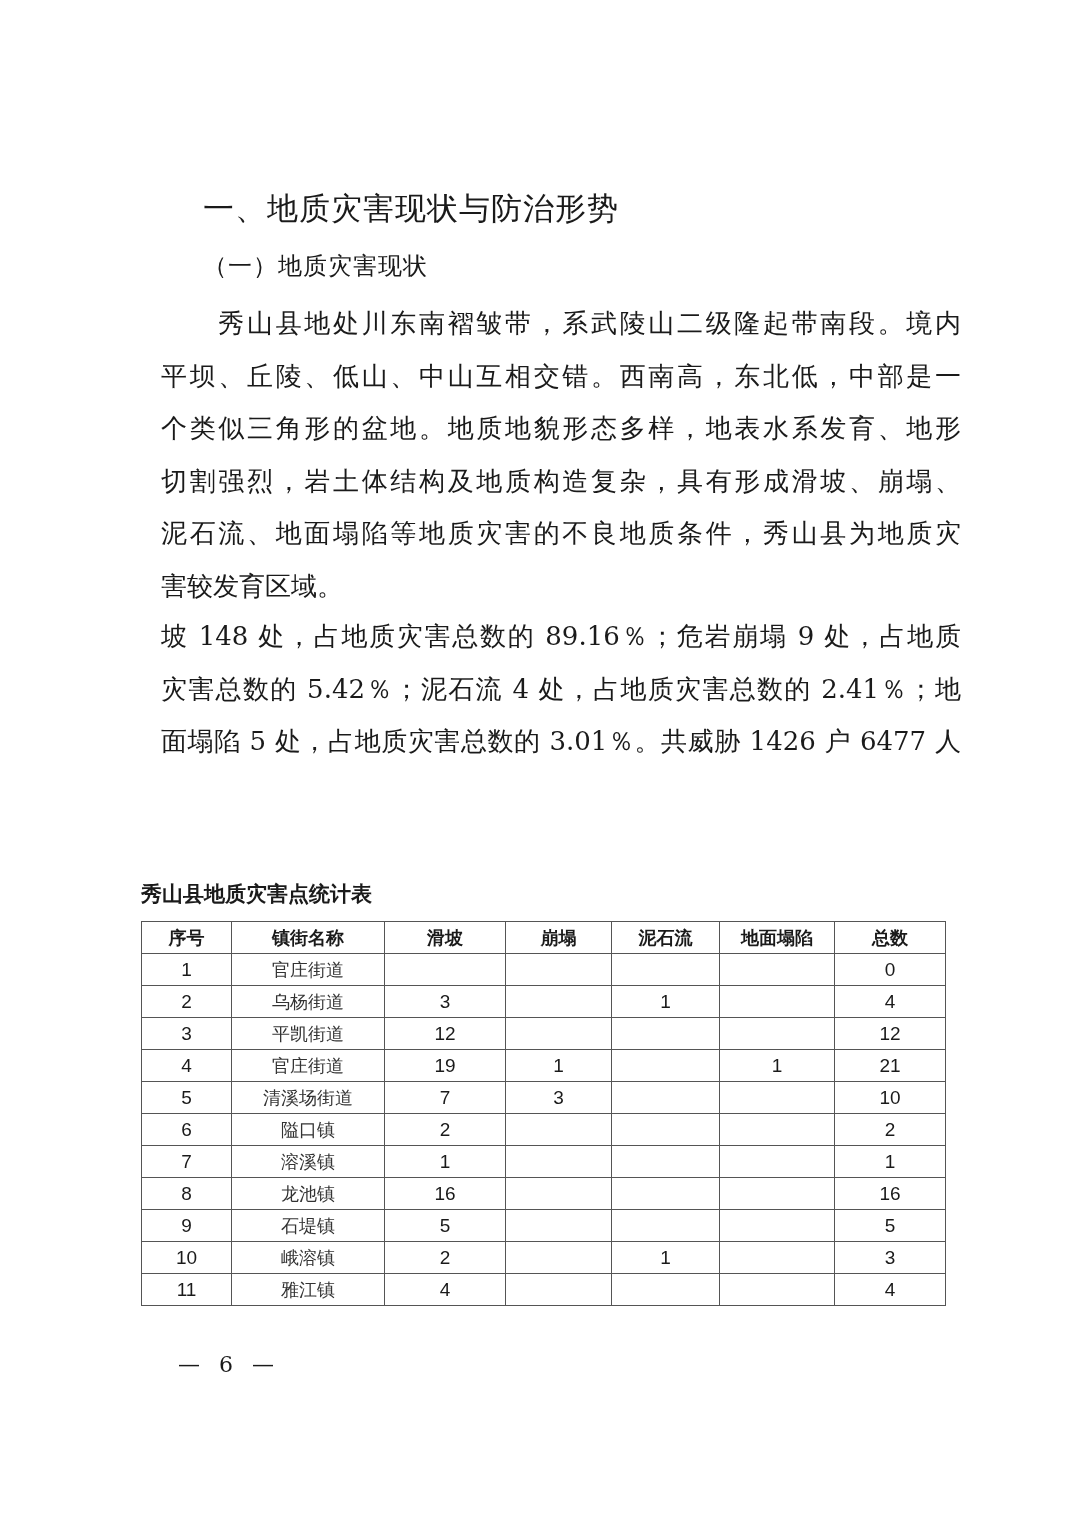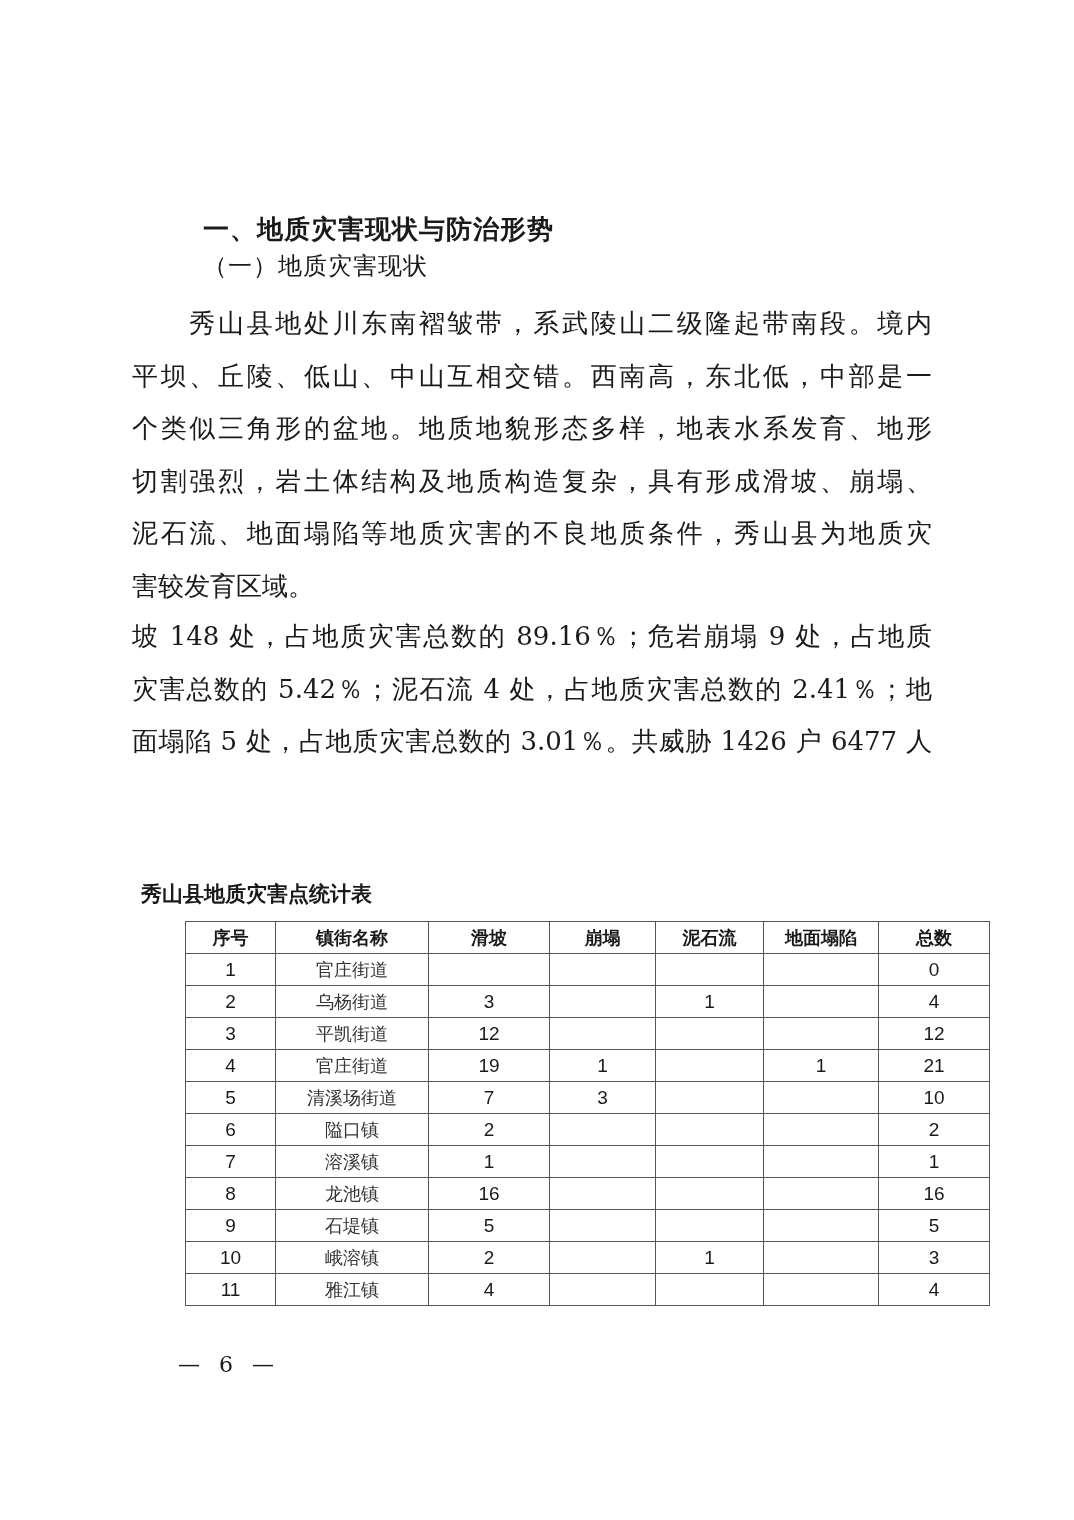--- a/index.html
+++ b/index.html
@@ -1,27 +1,27 @@
 <!DOCTYPE html>
 <html><head>
 <meta charset="utf-8">
 <style>
   html, body { margin: 0; padding: 0; background: #ffffff; }
   body { width: 1074px; height: 1520px; position: relative; overflow: hidden; color: #1a1a1a; }
   .serif { font-family: "DejaVu Serif", "Liberation Serif", serif; }
   .sans { font-family: "DejaVu Sans", "Liberation Sans", sans-serif; }
-  .h1 { position: absolute; left: 203px; top: 212px; font-size: 26px; font-weight: bold; letter-spacing: 1px; }
+  .h1 { position: absolute; left: 203px; top: 188px; font-size: 31px; font-weight: normal; letter-spacing: 1px; }
   .h2 { position: absolute; left: 203px; top: 250px; font-size: 24px; letter-spacing: 1px; }
-  .para { position: absolute; left: 132px; width: 800px; font-size: 26px; line-height: 52.5px; text-align: justify; text-align-last: left; }
+  .para { position: absolute; left: 161px; width: 800px; font-size: 26px; line-height: 52.5px; text-align: justify; text-align-last: left; }
   .para .line { display: block; white-space: nowrap; height: 52.5px; text-align-last: justify; text-align: justify; }
   .para .line.last { text-align-last: left; }
   .p1 { top: 297px; }
   .p2 { top: 610px; }
   .table-title { position: absolute; left: 141px; width: 804px; top: 880px; font-size: 21px; font-weight: bold; }
-  table.stats { position: absolute; left: 141px; top: 921px; border-collapse: collapse; table-layout: fixed; width: 804px; margin-left: 44px; }
+  table.stats { position: absolute; left: 141px; top: 921px; border-collapse: collapse; table-layout: fixed; width: 804px; }
   table.stats th, table.stats td { border: 1.5px solid #555; text-align: center; padding: 0; height: 31px; font-size: 18px; }
   table.stats th { font-weight: bold; height: 31px; }
   table.stats td.name { font-family: "DejaVu Serif", "Liberation Serif", serif; color: #333; font-size: 18px; }
   table.stats td.num { font-family: "Liberation Sans", sans-serif; font-size: 19px; }
   .pageno { position: absolute; left: 178px; top: 1352px; font-size: 22px; letter-spacing: 6px; }
 </style>
 </head>
 <body>
 
 <div class="h1 sans">一、地质灾害现状与防治形势</div>

